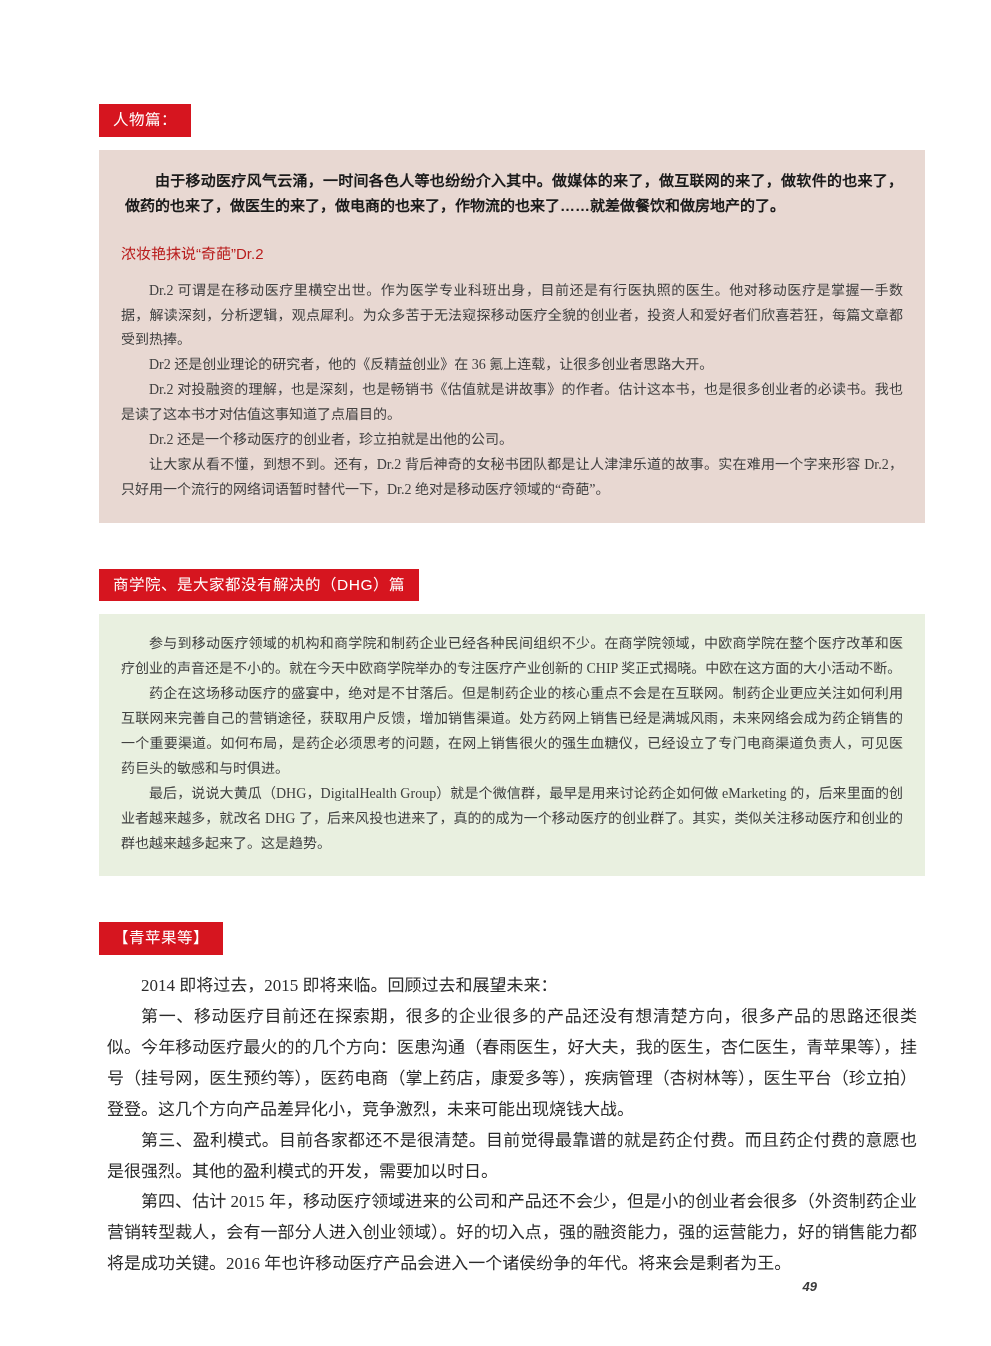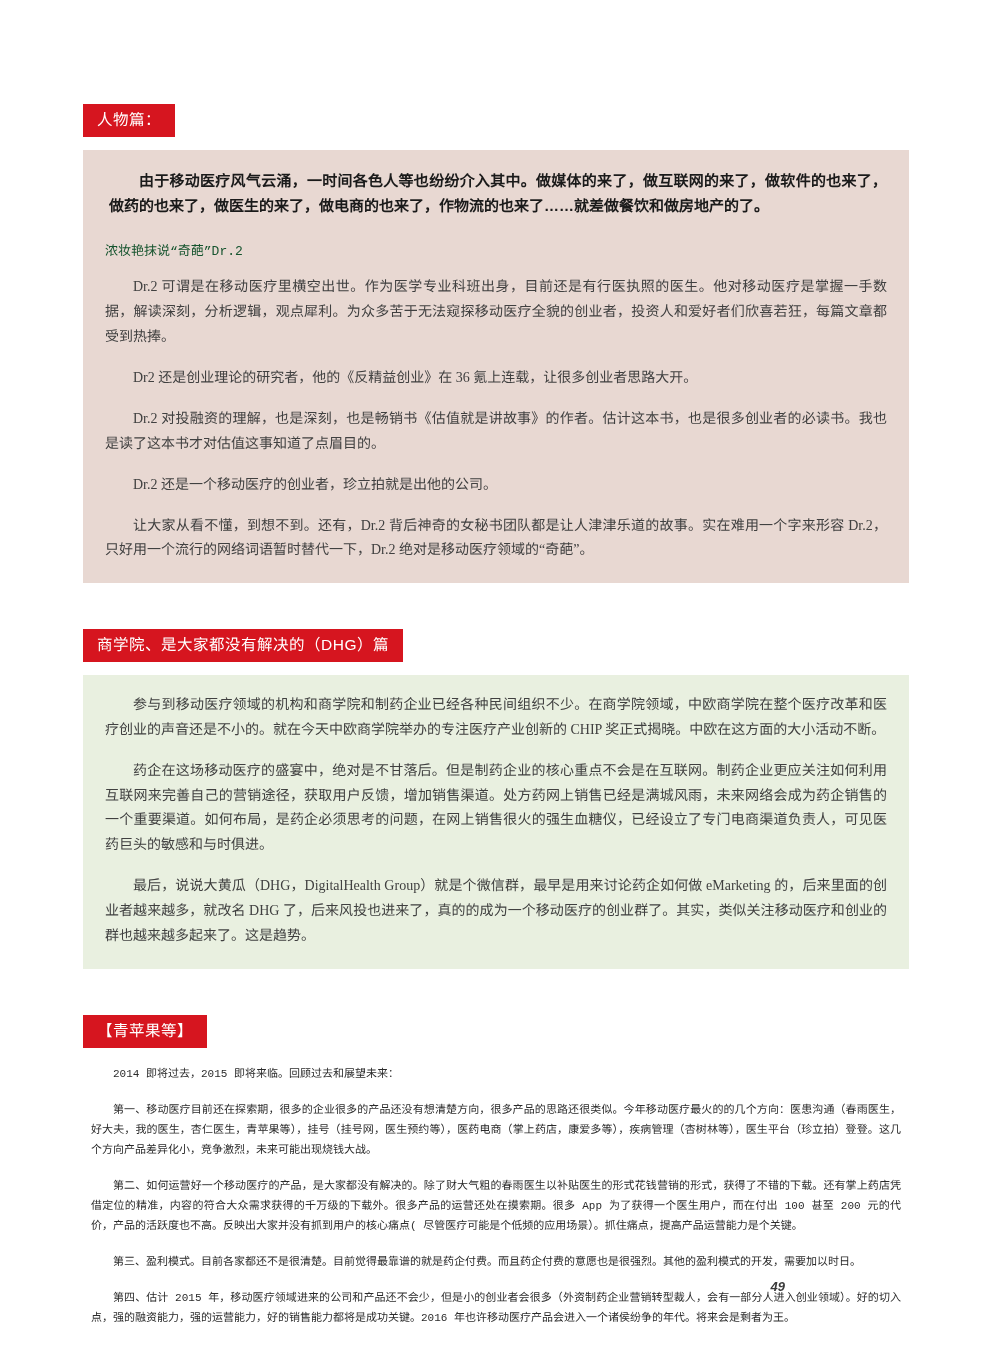--- a/index.html
+++ b/index.html
@@ -12,25 +12,26 @@
     width: 991px;
     height: 1346px;
     position: relative;
     font-family: "Liberation Serif", "DejaVu Serif", serif;
     color: #1a1a1a;
     overflow: hidden;
   }
 
   .page {
     position: absolute;
-    left: 0;
+    left: 16px;
     top: 0;
     width: 869px;
     height: 1346px;
     background: #ffffff;
+    padding-left: 16px;
   }
 
   .content {
     position: absolute;
     left: 83px;
     top: 0;
     width: 826px;
   }
 
   
@@ -66,48 +67,47 @@
     font-size: 15px;
     font-weight: bold;
     line-height: 1.72;
     text-indent: 2em;
     margin: 0 0 4px 4px;
     color: #1a1a1a;
     text-align: justify;
   }
 
   .subhead {
-    font-family: Liberation Mono, monospace;
-    font-size: 13px;
+    font-family: Liberation Sans, sans-serif;
+    font-size: 15px;
     line-height: 1.7;
     margin: 22px 0 12px 0;
-    color: #14532d;
+    color: #b91c1c;
   }
 
   p.body {
     font-family: "Liberation Serif", "DejaVu Serif", serif;
     font-size: 14px;
     line-height: 1.78;
     text-indent: 2em;
     margin: 0;
     text-align: justify;
     color: #404040;
   }
 
-  p.body + p.body { margin-top: 16px; }
+  p.body + p.body { margin-top: 0; }
 
   
   .plain-block {
     padding: 16px 8px 0 8px;
   }
   .plain-block p.body {
-    font-size: 11px;
+    font-size: 17px;
     line-height: 1.82;
     color: #2b2b2b;
-    font-family: Liberation Mono, monospace;
   }
 
   
   .sp-tag-to-block { height: 13px; }
   .sp-block-to-tag { height: 46px; }
   .sp-top { height: 104px; }
 
   
   .page-number {
     position: absolute;
@@ -160,21 +160,20 @@
 
     <div class="sp-block-to-tag"></div>
 
     <div class="tag-row">
       <span class="section-tag">【青苹果等】</span>
     </div>
 
     <div class="plain-block">
       <p class="body">2014 即将过去，2015 即将来临。回顾过去和展望未来：</p>
       <p class="body">第一、移动医疗目前还在探索期，很多的企业很多的产品还没有想清楚方向，很多产品的思路还很类似。今年移动医疗最火的的几个方向：医患沟通（春雨医生，好大夫，我的医生，杏仁医生，青苹果等），挂号（挂号网，医生预约等），医药电商（掌上药店，康爱多等），疾病管理（杏树林等），医生平台（珍立拍）登登。这几个方向产品差异化小，竞争激烈，未来可能出现烧钱大战。</p>
-      <p class="body">第二、如何运营好一个移动医疗的产品，是大家都没有解决的。除了财大气粗的春雨医生以补贴医生的形式花钱营销的形式，获得了不错的下载。还有掌上药店凭借定位的精准，内容的符合大众需求获得的千万级的下载外。很多产品的运营还处在摸索期。很多 App 为了获得一个医生用户，而在付出 100 甚至 200 元的代价，产品的活跃度也不高。反映出大家并没有抓到用户的核心痛点( 尽管医疗可能是个低频的应用场景）。抓住痛点，提高产品运营能力是个关键。</p>
       <p class="body">第三、盈利模式。目前各家都还不是很清楚。目前觉得最靠谱的就是药企付费。而且药企付费的意愿也是很强烈。其他的盈利模式的开发，需要加以时日。</p>
       <p class="body">第四、估计 2015 年，移动医疗领域进来的公司和产品还不会少，但是小的创业者会很多（外资制药企业营销转型裁人，会有一部分人进入创业领域）。好的切入点，强的融资能力，强的运营能力，好的销售能力都将是成功关键。2016 年也许移动医疗产品会进入一个诸侯纷争的年代。将来会是剩者为王。</p>
     </div>
 
   </div>
 
   <div class="page-number">49</div>
 </div>
 
 </body></html>

